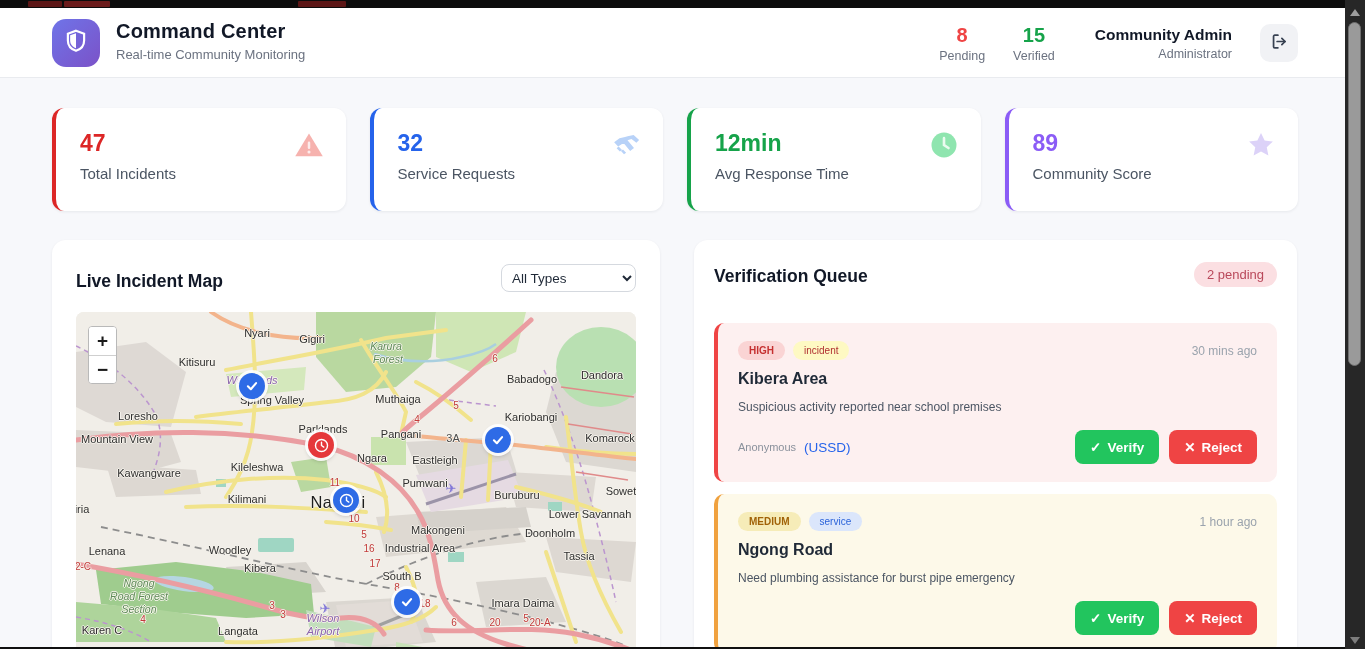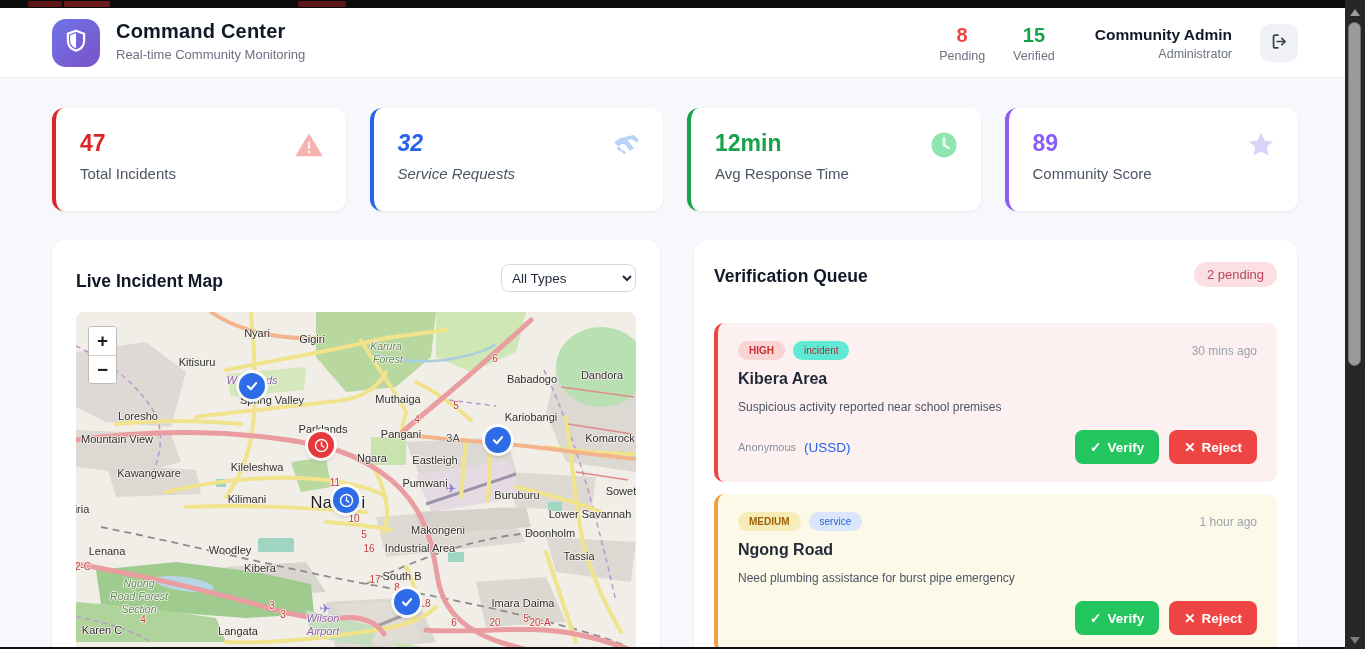--- a/index.html
+++ b/index.html
@@ -71,21 +71,21 @@
   .zoom-btn + .zoom-btn { border-top:1px solid #cfcfcf; }
 
   
   .q-card { position:relative; border-radius:10px; border-left:4px solid; padding:18px 20px; margin-top:12px; }
   .q-card.first { margin-top:36px; }
   .q-card.high { background:var(--high-card-bg,#fdf0f0); border-left-color:var(--high-border,#ef4444); }
   .q-card.medium { background:var(--medium-card-bg,#fdf9e9); border-left-color:var(--medium-border,#f59e0b); }
   .q-top { display:flex; align-items:center; }
   .chip { font-size:10px; padding:4px 11px; border-radius:999px; margin-right:8px; }
   .chip.high { background:#fad4d4; color:#c53030; font-weight:700; }
-  .chip.incident { background:#5eead4; color:#b03030; }
+  .chip.incident { background:#fef9c3; color:#b03030; }
   .chip.medium { background:#f6ecb8; color:#a16207; font-weight:700; }
   .chip.service { background:#dbe6fb; color:#2b63d9; }
   .q-time { margin-left:auto; font-size:12px; color:#9aa3ad; }
   .q-title { font-size:16px; font-weight:600; color:#1f2937; margin-top:10px; }
   .q-desc { font-size:12px; color:#4b5563; margin-top:12px; }
   .q-foot { display:flex; align-items:center; margin-top:16px; }
   .q-reporter { font-size:11px; color:#8a919c; }
   .q-channel { font-size:13.5px; color:#2563eb; margin-left:8px; }
   .q-actions { margin-left:auto; display:flex; gap:10px; }
   .btn { border:none; border-radius:8px; color:#fff; font-size:13.5px; font-weight:700; padding:9px 15px; cursor:pointer; font-family:"Liberation Sans",sans-serif; display:flex; align-items:center; gap:6px; }
@@ -144,21 +144,21 @@
     <div class="stat-value" style="color: rgb(220, 38, 38);">47</div>
     <div class="stat-label">Total Incidents</div>
     <span class="stat-icon">
       <svg width="30" height="30" viewBox="0 0 24 24">
         <path d="M12 2.8L23 21H1z" fill="#f6b2ae"></path>
         <rect x="11" y="9.2" width="2" height="6" rx="1" fill="#fdecec"></rect>
         <circle cx="12" cy="17.6" r="1.25" fill="#fdecec"></circle>
       </svg>
     </span>
   </div>
-  <div class="stat-card" style="border-left-color: rgb(37, 99, 235); font-style: italic;">
+  <div class="stat-card" style="border-left-color: rgb(37, 99, 235);">
     <div class="stat-value" style="color: rgb(37, 99, 235);">32</div>
     <div class="stat-label">Service Requests</div>
     <span class="stat-icon">
       <svg width="30" height="30" viewBox="0 0 24 24" fill="#b8d2f8">
         <path d="M11.2 5.5L6.8 6.6 2.5 9.8l3.2 3.4 3.1-2.1h1.9l4.6 5.6 3.1-2.3-5.2-6.3 3.2-.9 3.9 3 2.2-2.3-4.4-4-4.8 1z"></path>
         <path d="M4.5 14.5l2.6 2.7 1.7-1.3-2.7-2.8zM8 16.8l2.4 2.6 1.7-1.2-2.5-2.7z"></path>
       </svg>
     </span>
   </div>
   <div class="stat-card" style="border-left-color: rgb(22, 163, 74);">
@@ -327,21 +327,21 @@
         <span class="ml place" style="left: 162px; top: 319px;">Langata</span>
         <span class="ml plane" style="left: 375px; top: 176px;">✈</span>
         <span class="ml plane" style="left: 249px; top: 296px;">✈</span>
         <span class="ml roadnum" style="left: 419px; top: 46px;">6</span>
         <span class="ml roadnum" style="left: 380px; top: 93px;">5</span>
         <span class="ml roadnum" style="left: 341px; top: 107px;">4</span>
         <span class="ml roadnum" style="left: 259px; top: 170px;">11</span>
         <span class="ml roadnum" style="left: 278px; top: 206px;">10</span>
         <span class="ml roadnum" style="left: 288px; top: 222px;">5</span>
         <span class="ml roadnum" style="left: 293px; top: 236px;">16</span>
-        <span class="ml roadnum" style="left: 299px; top: 251px; margin-top: 16px;">17</span>
+        <span class="ml roadnum" style="left: 299px; top: 251px;">17</span>
         <span class="ml roadnum" style="left: 7px; top: 254px;">2-C</span>
         <span class="ml roadnum" style="left: 321px; top: 275px;">8</span>
         <span class="ml roadnum" style="left: 349px; top: 291px;">18</span>
         <span class="ml roadnum" style="left: 196px; top: 293px;">3</span>
         <span class="ml roadnum" style="left: 207px; top: 302px;">3</span>
         <span class="ml roadnum" style="left: 67px; top: 307px;">4</span>
         <span class="ml roadnum" style="left: 378px; top: 310px;">6</span>
         <span class="ml roadnum" style="left: 419px; top: 310px;">20</span>
         <span class="ml roadnum" style="left: 450px; top: 306px;">5</span>
         <span class="ml roadnum" style="left: 464px; top: 310px;">20-A</span>

